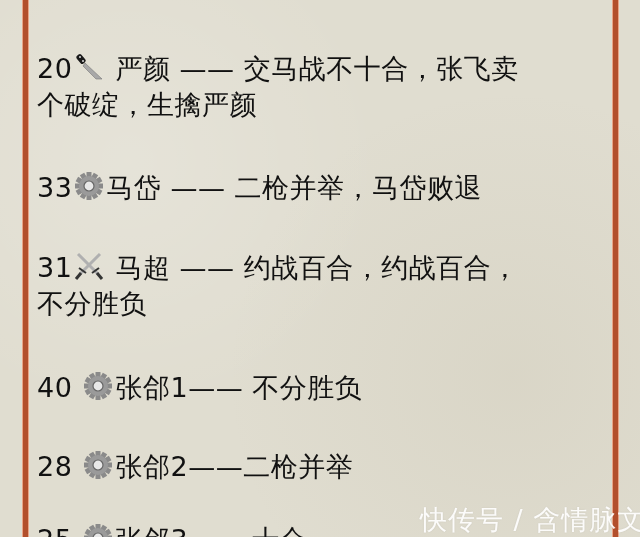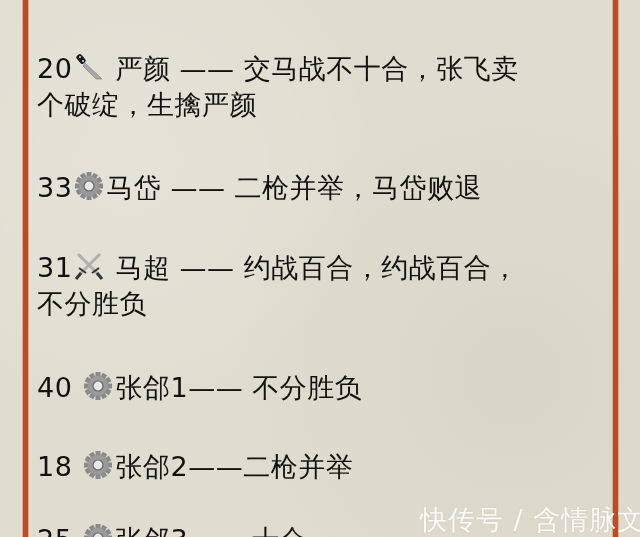--- a/index.html
+++ b/index.html
@@ -115,21 +115,21 @@
               </g>
               <circle r="10" fill="#9a9a9a"></circle>
               <circle r="5" fill="#e8e8e8" stroke="#666" stroke-width="1.2"></circle>
             </g>
           </svg></span><span>张郃1</span><span>——</span> <span>不分胜负</span>
     </span>
   </div>
 
   <div class="entry e24">
     <span class="line">
-      <span>18</span> <span class="icon"><svg viewBox="0 0 34 30">
+      <span>28</span> <span class="icon"><svg viewBox="0 0 34 30">
             <g transform="translate(17 15)">
               <g fill="#8a8a8a">
                 <rect x="-2.5" y="-14" width="5" height="6"></rect>
                 <rect x="-2.5" y="-14" width="5" height="6" transform="rotate(30)"></rect>
                 <rect x="-2.5" y="-14" width="5" height="6" transform="rotate(60)"></rect>
                 <rect x="-2.5" y="-14" width="5" height="6" transform="rotate(90)"></rect>
                 <rect x="-2.5" y="-14" width="5" height="6" transform="rotate(120)"></rect>
                 <rect x="-2.5" y="-14" width="5" height="6" transform="rotate(150)"></rect>
                 <rect x="-2.5" y="-14" width="5" height="6" transform="rotate(180)"></rect>
                 <rect x="-2.5" y="-14" width="5" height="6" transform="rotate(210)"></rect>

